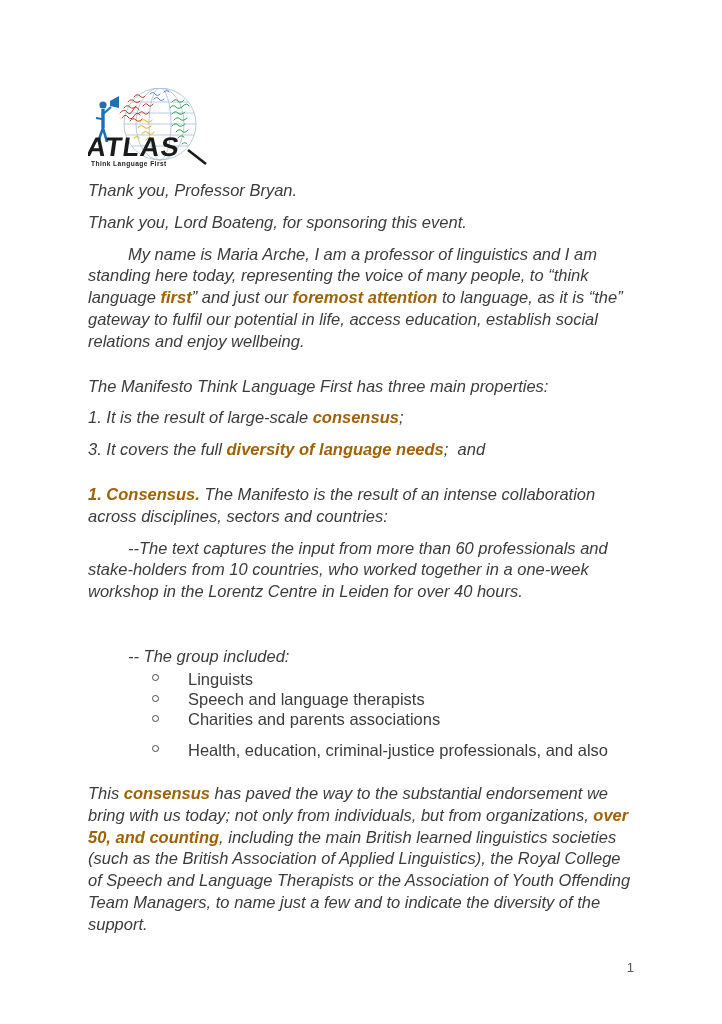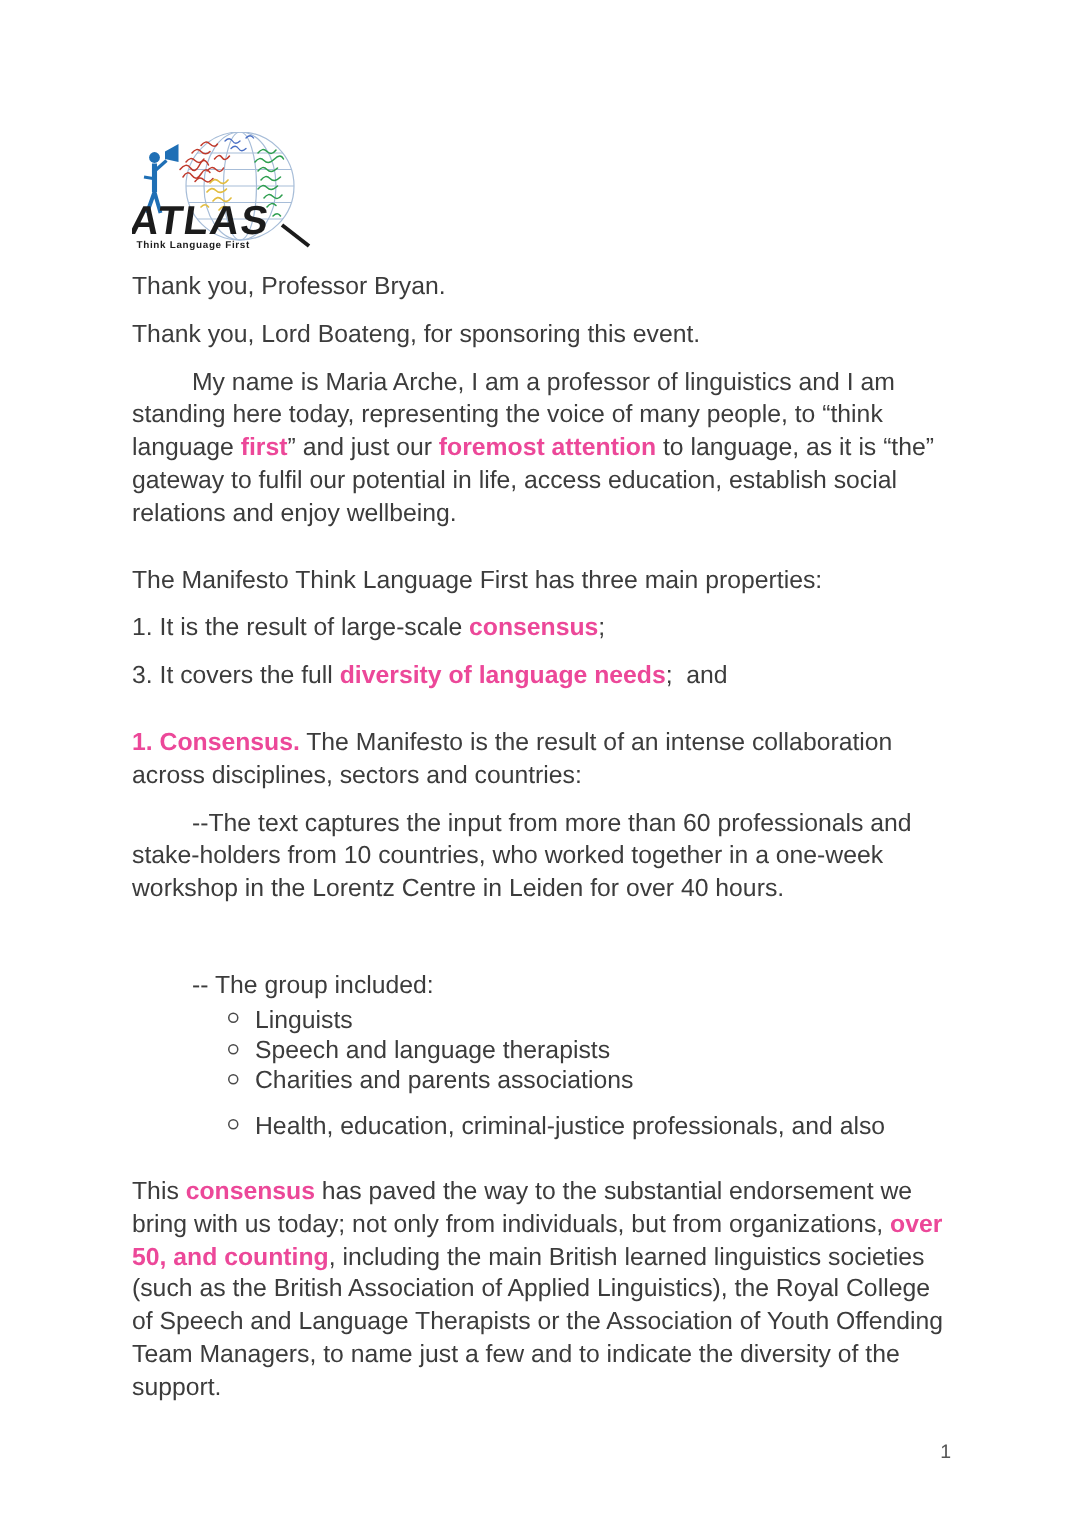--- a/index.html
+++ b/index.html
@@ -15,31 +15,32 @@
     background: #ffffff;
     padding: 88px 86px 0 88px;
     color: #3c3c3c;
   }
   .logo-wrap { margin-bottom: 8px; }
   .doc-body {
     font-size: 16.5px;
     line-height: 21.8px;
     color: #3c3c3c;
   }
-  .doc-body p { margin: 0 0 10px 0; }
+  .doc-body p { margin: 0 0 10px 0; font-style: italic; }
   .doc-body p.indent { text-indent: 40px; }
   .doc-body p.gap-before { margin-top: 23px; }
   .doc-body p.dash-indent { margin-left: 40px; margin-top: 43px; }
   .doc-body p.tight { margin-bottom: 1px; }
-  .doc-body b { font-weight: bold; color: #ec4899; margin-top: 20px; }
+  .doc-body b { font-weight: bold; color: #a16207; margin-top: 20px; }
   .bullet-item {
     margin-left: 64px;
     line-height: 20.3px;
     display: flex;
     align-items: baseline;
+    gap: 18px;
   }
   .bullet-item.last { margin-bottom: 10px; }
   .bullet-marker {
     flex: 0 0 auto;
     width: 7px; height: 7px;
     border: 1.3px solid #4a4a4a;
     border-radius: 50%;
     margin-right: 11px;
     position: relative;
     top: -1px;

